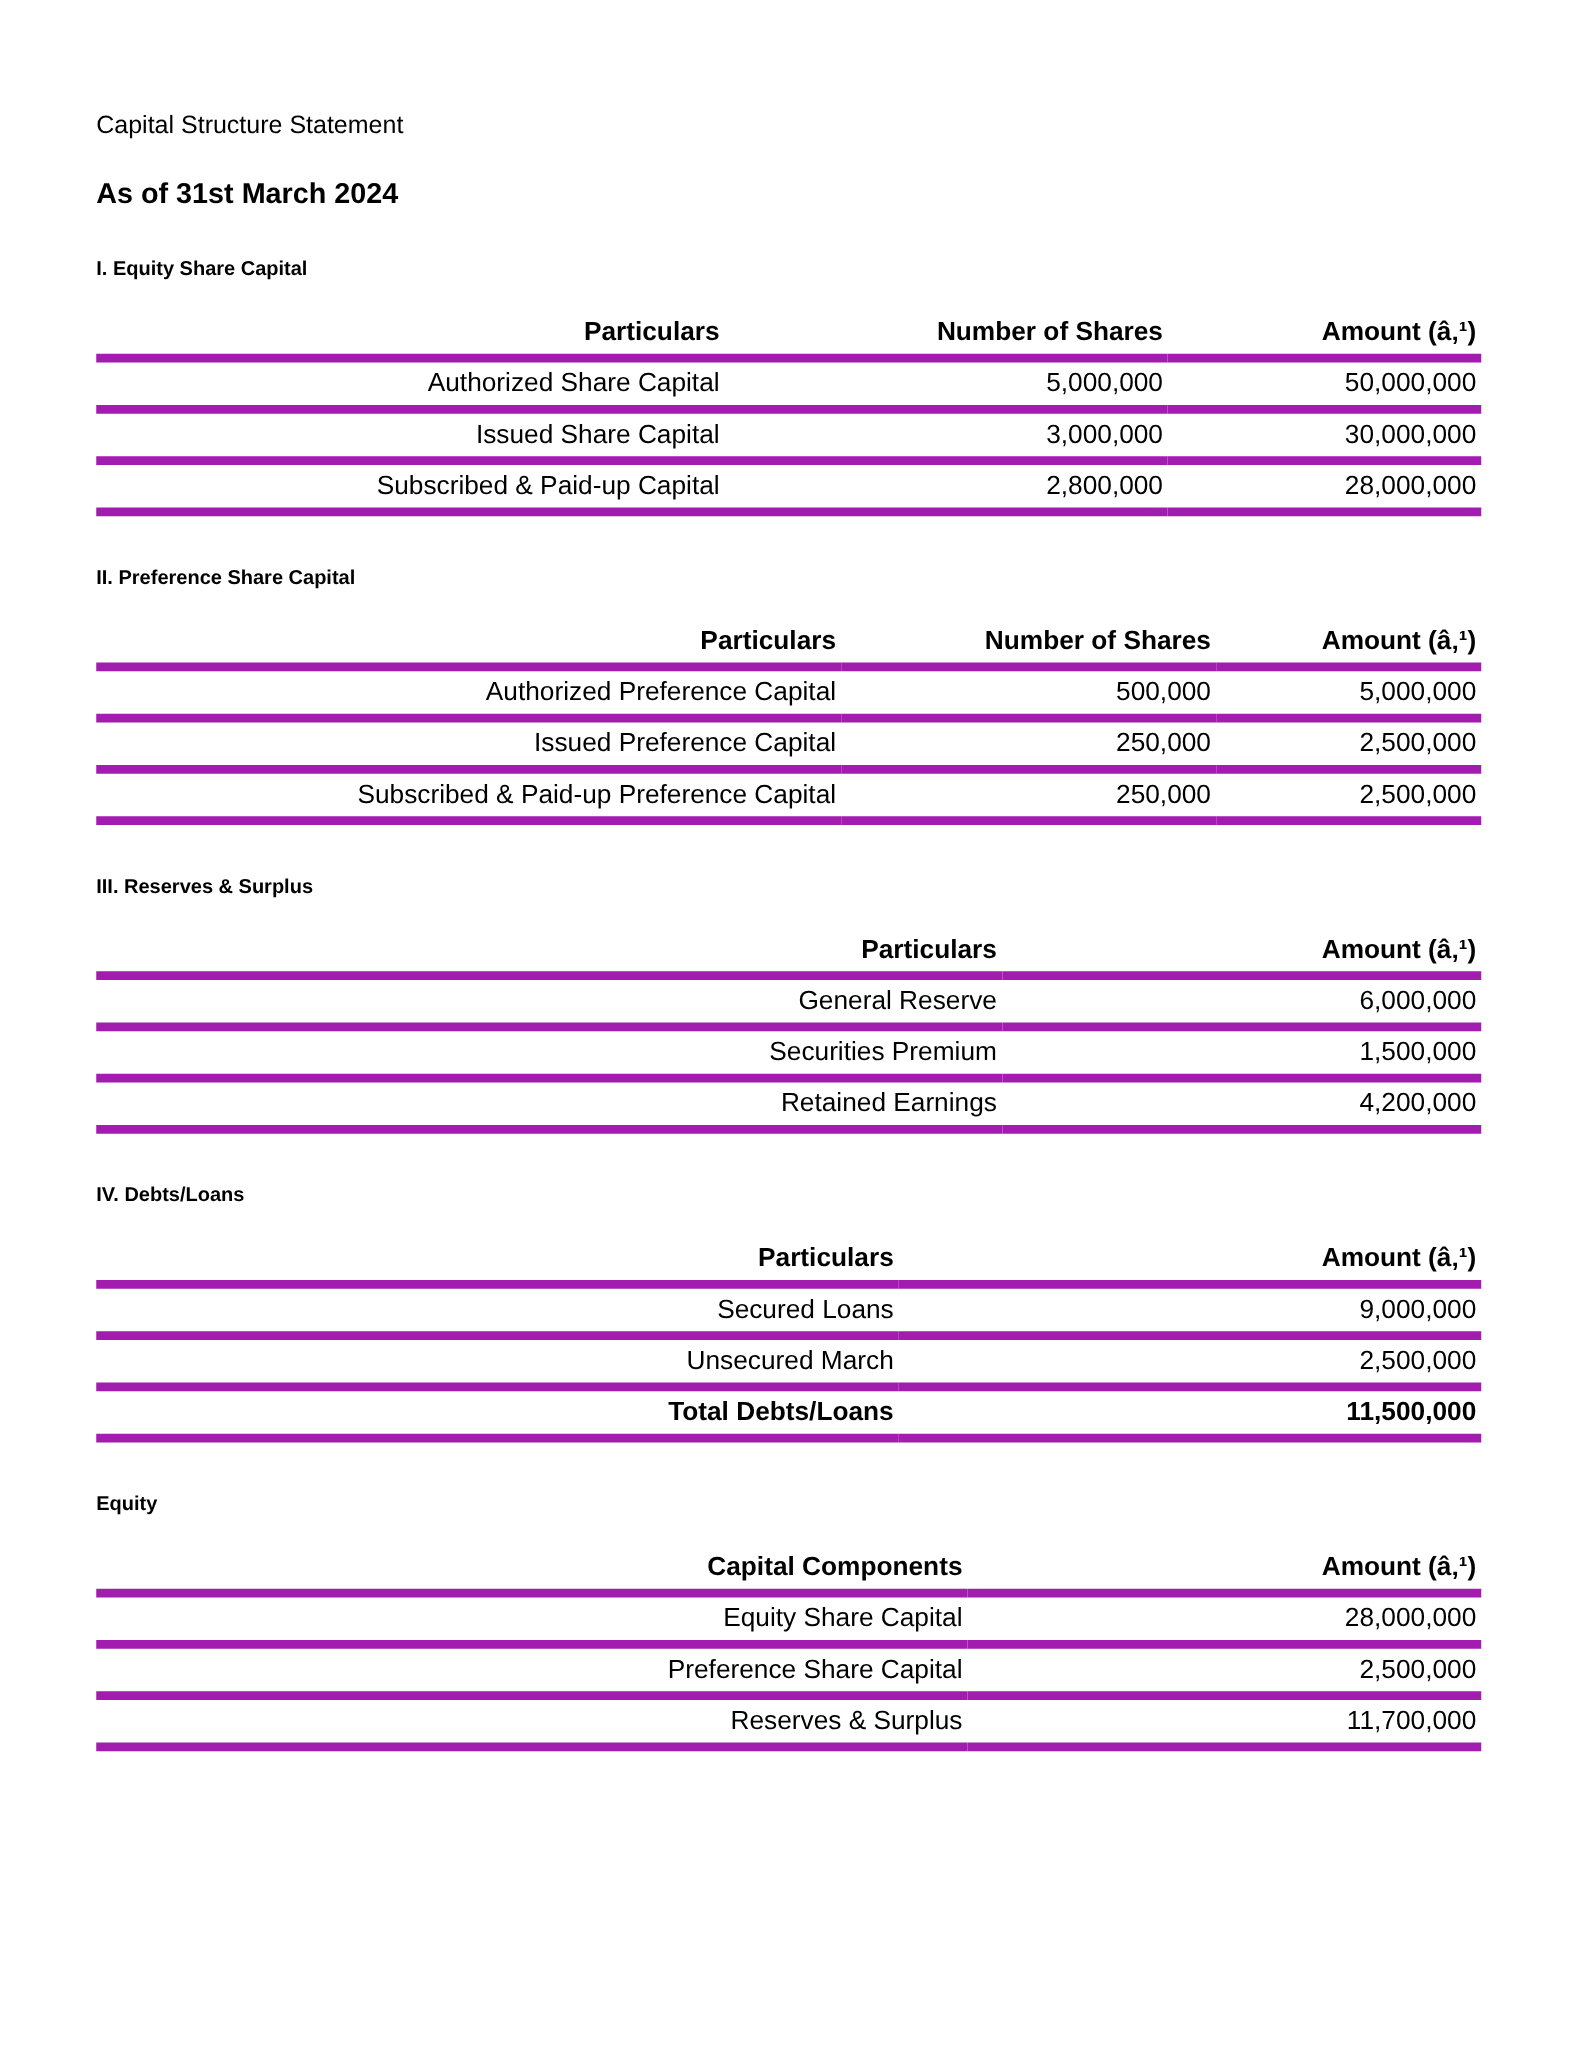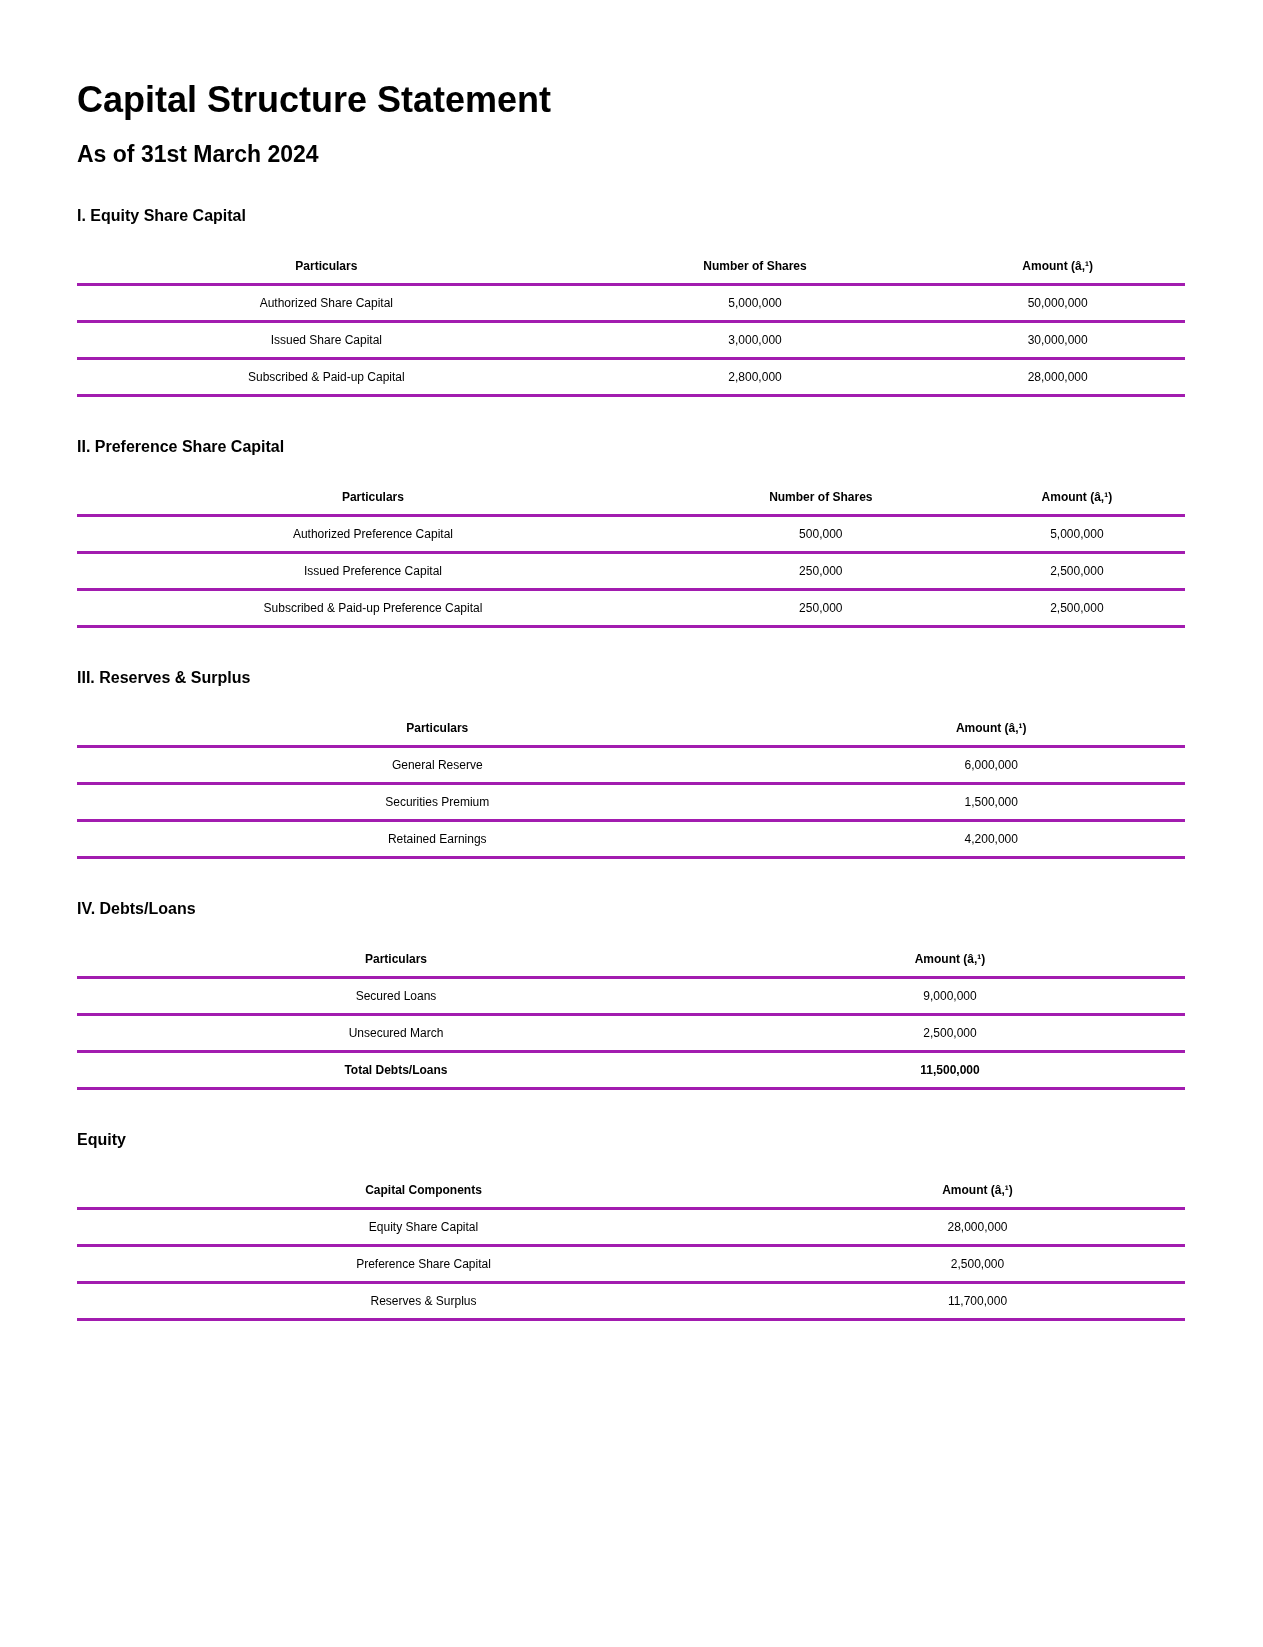--- a/index.html
+++ b/index.html
@@ -5,49 +5,49 @@
   html, body { margin: 0; padding: 0; background: #ffffff; }
   body { font-family: "Liberation Sans", sans-serif; color: #000000; }
   .page {
     width: 1263px;
     min-height: 1647px;
     box-sizing: border-box;
     padding: 84px 78px 40px 77px;
     background: #ffffff;
   }
   .doc-title {
-    font-size: 36px;
+    font-size: 20px;
     line-height: 32px;
-    font-weight: bold;
+    font-weight: normal;
     margin: 0;
   }
   .doc-subtitle {
     font-size: 23px;
     line-height: 24px;
     font-weight: bold;
     margin: 26px 0 0 0;
   }
   .section-heading {
     font-size: 16px;
     line-height: 19px;
     font-weight: bold;
     margin: 40px 0 24px 0;
   }
   table.data-table {
     width: 100%;
     border-collapse: collapse;
     table-layout: fixed;
   }
   .data-table th, .data-table td {
-    text-align: center;
+    text-align: right;
     vertical-align: middle;
-    font-size: 12px;
+    font-size: 21px;
     line-height: 16px;
     padding: 9px 4px 9px 0;
-    border-bottom: 3px solid #a21caf;
+    border-bottom: 7px solid #a21caf;
   }
   .data-table th { font-weight: bold; }
   .data-table td { font-weight: normal; }
   .data-table tr.total-row td { font-weight: bold; }
 
   
   .cols-equity     .c1 { width: 45.5%; } .cols-equity     .c2 { width: 32%;   } .cols-equity     .c3 { width: 22.5%; }
   .cols-preference .c1 { width: 54%;   } .cols-preference .c2 { width: 27%;   } .cols-preference .c3 { width: 19%;   }
   .cols-reserves   .c1 { width: 65.5%; } .cols-reserves   .c2 { width: 34.5%; }
   .cols-debts      .c1 { width: 58%;   } .cols-debts      .c2 { width: 42%;   }

